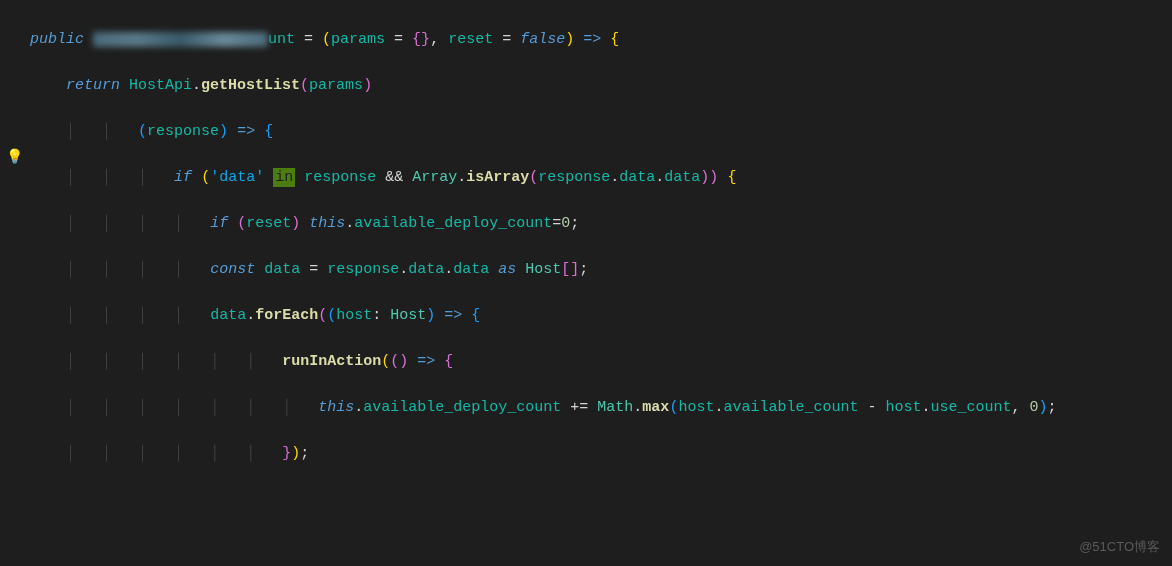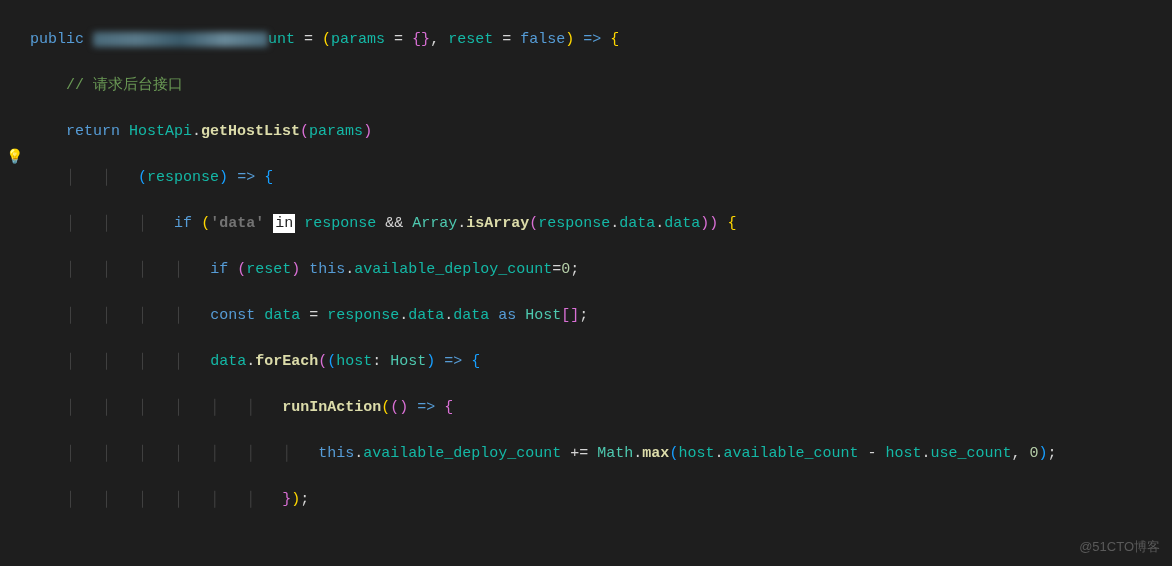--- a/index.html
+++ b/index.html
@@ -12,33 +12,33 @@
       width: 1172px;
       height: 566px;
       overflow: hidden;
       position: relative;
     }
     .editor {
       padding: 5px 0 5px 30px;
       white-space: pre;
     }
     .line { display: block; }
-    .kw { color: #569cd6; }
+    .kw { color: #569cd6; font-style: italic; }
     .fn { color: #dcdcaa; font-weight: bold; }
     .var { color: #14b8a6; }
-    .str { color: #737373; font-weight: bold; }
+    .str { color: #0ea5e9; }
     .num { color: #b5cea8; }
     .comment { color: #6a9955; }
     .type { color: #4ec9b0; }
     .punct { color: #d4d4d4; }
     .op { color: #d4d4d4; }
     .brace-y { color: #ffd700; }
     .brace-p { color: #da70d6; }
     .brace-b { color: #179fff; }
-    .highlight-in { background: #ffffff; color: #1e1e1e; padding: 1px 2px; }
+    .highlight-in { background: #4d7c0f; color: #1e1e1e; padding: 1px 2px; }
     .lightbulb {
       position: absolute;
       left: 6px;
       top: 146px;
       color: #ffcc00;
       font-size: 14px;
     }
     .watermark {
       position: absolute;
       right: 12px;
@@ -57,21 +57,20 @@
     }
     .indent-guide { color: #404040; }
   </style>
 </head>
 <body>
 
 <span class="lightbulb">💡</span>
 
 <div class="editor">
 <span class="line"><span class="kw">public</span> <span class="pixelated" style="width:175px"></span><span class="var">unt</span><span class="op"> = </span><span class="brace-y">(</span><span class="var">params</span><span class="op"> = </span><span class="brace-p">{}</span><span class="punct">, </span><span class="var">reset</span><span class="op"> = </span><span class="kw">false</span><span class="brace-y">)</span><span class="kw"> =&gt; </span><span class="brace-y">{</span></span>
-<span class="line">    <span class="comment">// 请求后台接口</span></span>
 <span class="line">    <span class="kw">return</span><span class="var"> HostApi</span><span class="punct">.</span><span class="fn">getHostList</span><span class="brace-p">(</span><span class="var">params</span><span class="brace-p">)</span></span>
 <span class="line">    <span class="indent-guide">│</span>   <span class="indent-guide">│</span>   <span class="brace-b">(</span><span class="var">response</span><span class="brace-b">)</span><span class="kw"> =&gt; </span><span class="brace-b">{</span></span>
 <span class="line">    <span class="indent-guide">│</span>   <span class="indent-guide">│</span>   <span class="indent-guide">│</span>   <span class="kw">if</span><span class="brace-y"> (</span><span class="str">'data'</span> <span class="highlight-in">in</span><span class="var"> response</span><span class="op"> &amp;&amp; </span><span class="type">Array</span><span class="punct">.</span><span class="fn">isArray</span><span class="brace-p">(</span><span class="var">response</span><span class="punct">.</span><span class="var">data</span><span class="punct">.</span><span class="var">data</span><span class="brace-p">))</span><span class="brace-y"> {</span></span>
 <span class="line">    <span class="indent-guide">│</span>   <span class="indent-guide">│</span>   <span class="indent-guide">│</span>   <span class="indent-guide">│</span>   <span class="kw">if</span><span class="brace-p"> (</span><span class="var">reset</span><span class="brace-p">) </span><span class="kw">this</span><span class="punct">.</span><span class="var">available_deploy_count</span><span class="op">=</span><span class="num">0</span><span class="punct">;</span></span>
 <span class="line">    <span class="indent-guide">│</span>   <span class="indent-guide">│</span>   <span class="indent-guide">│</span>   <span class="indent-guide">│</span>   <span class="kw">const</span><span class="var"> data</span><span class="op"> = </span><span class="var">response</span><span class="punct">.</span><span class="var">data</span><span class="punct">.</span><span class="var">data</span><span class="kw"> as </span><span class="type">Host</span><span class="brace-p">[]</span><span class="punct">;</span></span>
 <span class="line">    <span class="indent-guide">│</span>   <span class="indent-guide">│</span>   <span class="indent-guide">│</span>   <span class="indent-guide">│</span>   <span class="var">data</span><span class="punct">.</span><span class="fn">forEach</span><span class="brace-p">(</span><span class="brace-b">(</span><span class="var">host</span><span class="punct">: </span><span class="type">Host</span><span class="brace-b">)</span><span class="kw"> =&gt; </span><span class="brace-b">{</span></span>
 <span class="line">    <span class="indent-guide">│</span>   <span class="indent-guide">│</span>   <span class="indent-guide">│</span>   <span class="indent-guide">│</span>   <span class="indent-guide">│</span>   <span class="indent-guide">│</span>   <span class="fn">runInAction</span><span class="brace-y">(</span><span class="brace-p">()</span><span class="kw"> =&gt; </span><span class="brace-p">{</span></span>
 <span class="line">    <span class="indent-guide">│</span>   <span class="indent-guide">│</span>   <span class="indent-guide">│</span>   <span class="indent-guide">│</span>   <span class="indent-guide">│</span>   <span class="indent-guide">│</span>   <span class="indent-guide">│</span>   <span class="kw">this</span><span class="punct">.</span><span class="var">available_deploy_count</span><span class="op"> += </span><span class="type">Math</span><span class="punct">.</span><span class="fn">max</span><span class="brace-b">(</span><span class="var">host</span><span class="punct">.</span><span class="var">available_count</span><span class="op"> - </span><span class="var">host</span><span class="punct">.</span><span class="var">use_count</span><span class="punct">, </span><span class="num">0</span><span class="brace-b">)</span><span class="punct">;</span></span>
 <span class="line">    <span class="indent-guide">│</span>   <span class="indent-guide">│</span>   <span class="indent-guide">│</span>   <span class="indent-guide">│</span>   <span class="indent-guide">│</span>   <span class="indent-guide">│</span>   <span class="brace-p">}</span><span class="brace-y">)</span><span class="punct">;</span></span>
 

